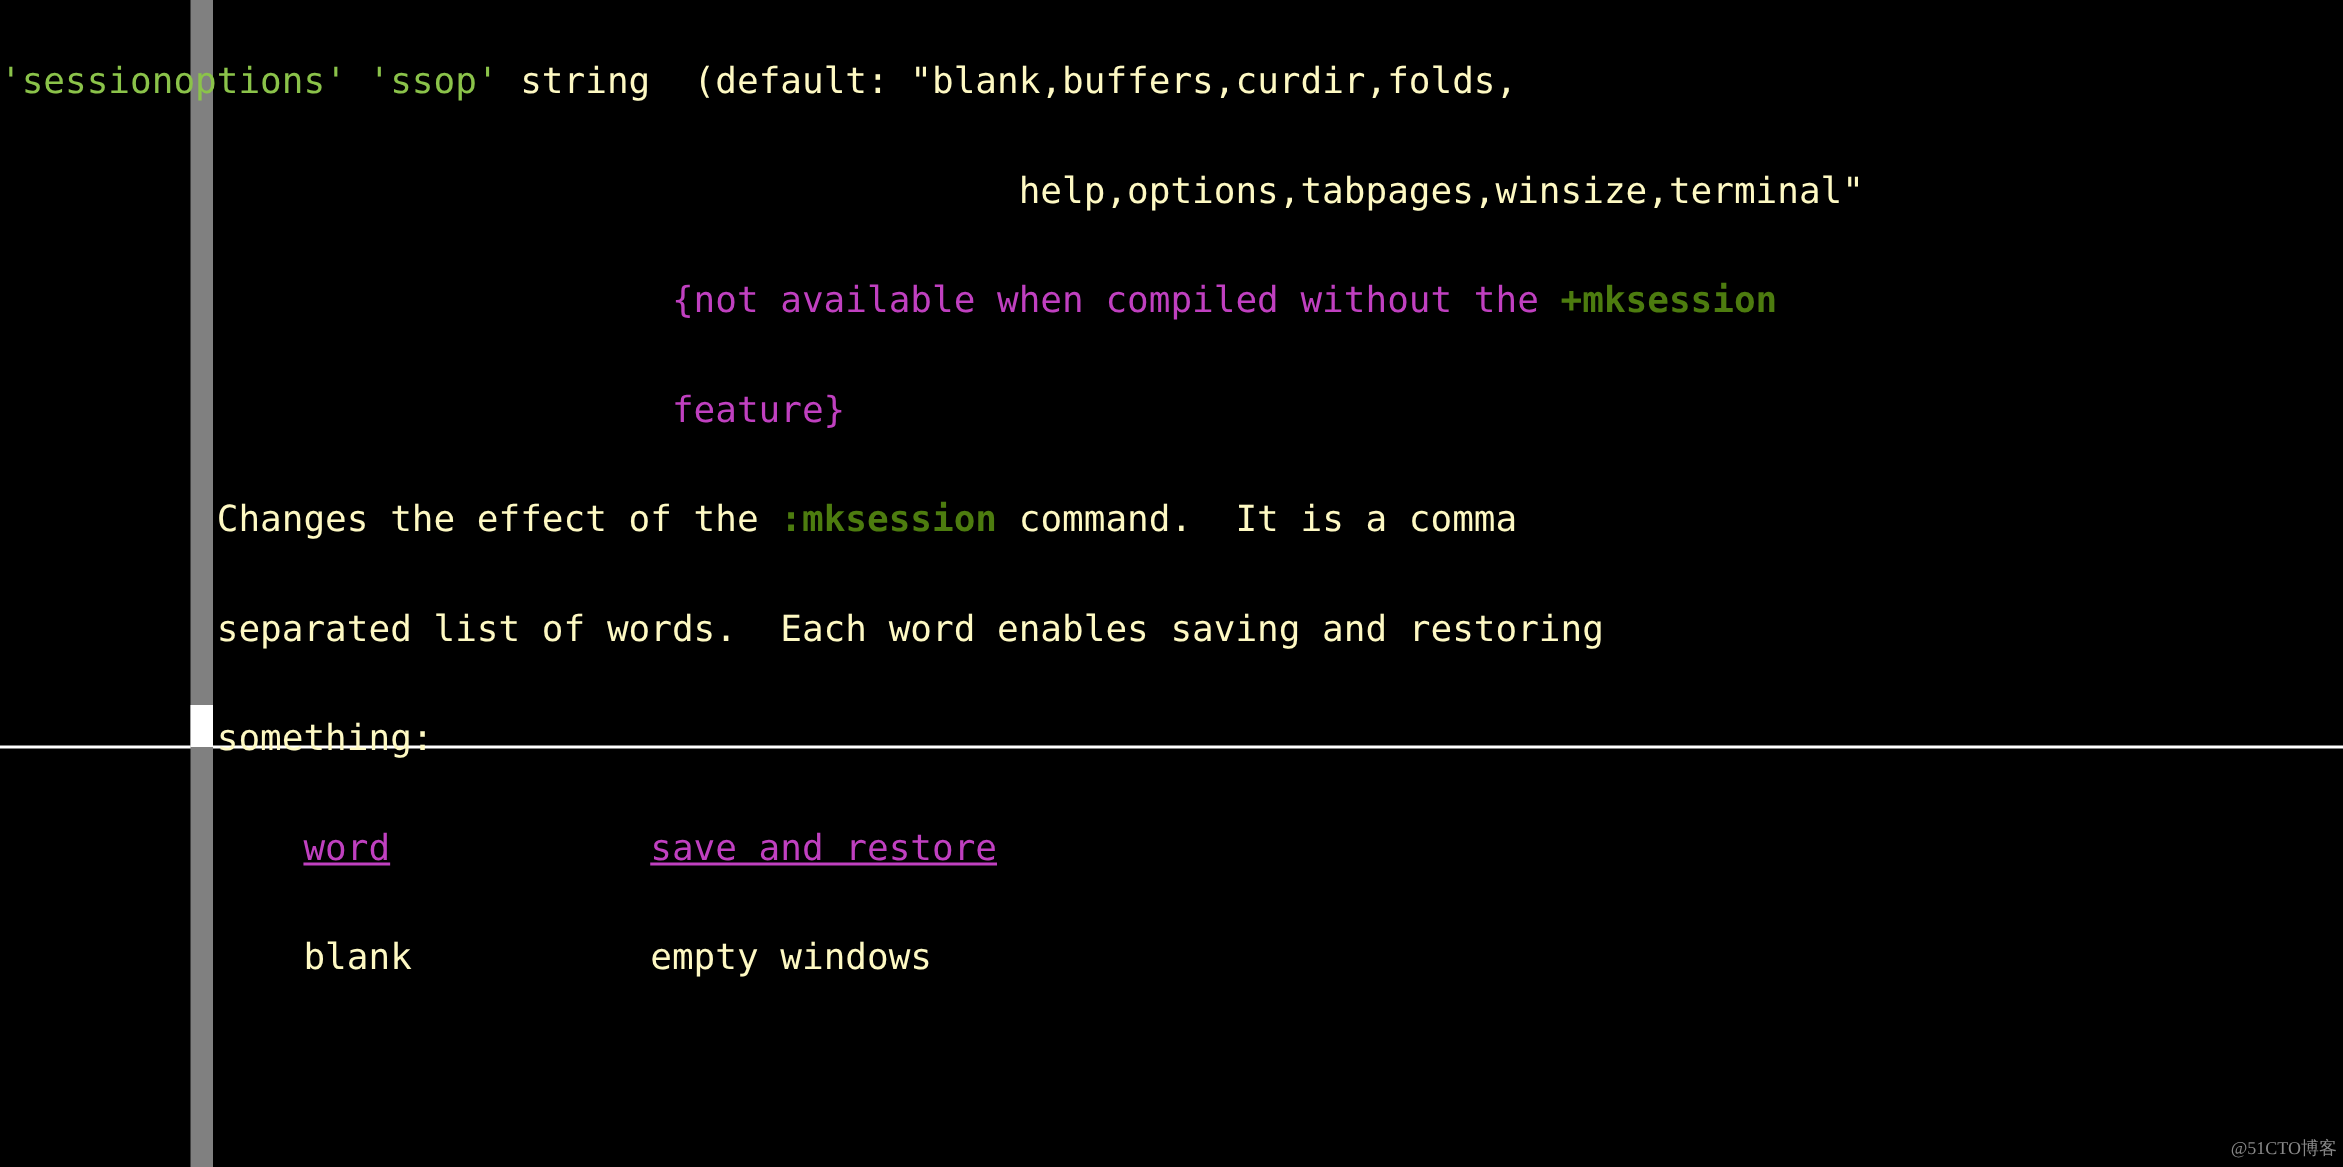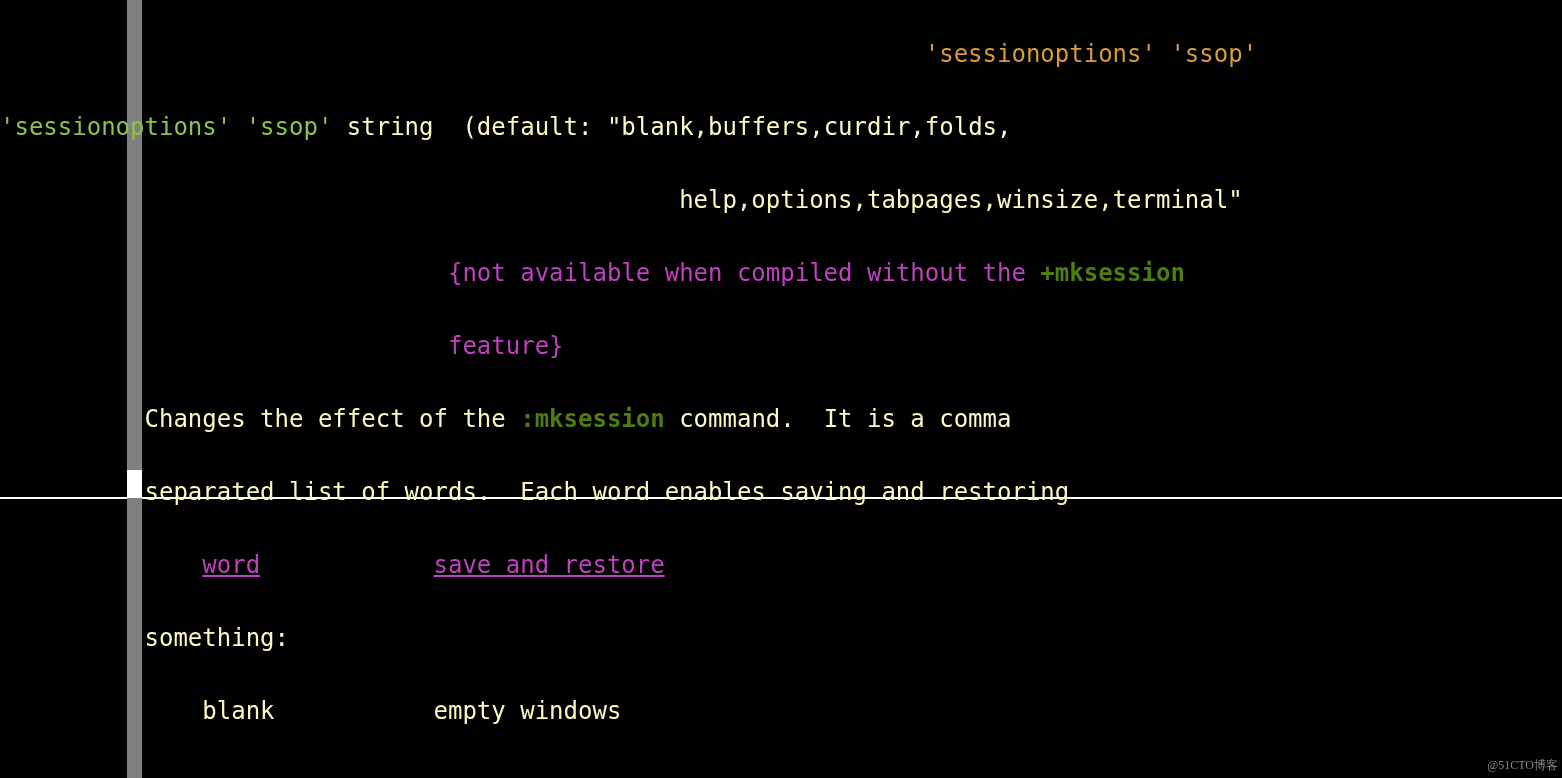--- a/index.html
+++ b/index.html
@@ -72,29 +72,28 @@
   </style>
 </head>
 <body>
 
 <div class="gutter"></div>
 
 <div class="cursor-line" style="top: 497px;"></div>
 <div class="cursor-block" style="left: 127px; top: 470px;"></div>
 
 <div class="content">
-<div class="line">                                                                <span class="orange">'sessionoptions'</span> <span class="orange">'ssop'</span></div>
 <div class="line"><span class="green">'sessionoptions'</span> <span class="green">'ssop'</span> <span class="white">string</span>  <span class="white">(default: "blank,buffers,curdir,folds,</span></div>
 <div class="line">                                               <span class="white">help,options,tabpages,winsize,terminal"</span></div>
 <div class="line">                               <span class="magenta">{not available when compiled without the </span><span class="cyan">+mksession</span></div>
 <div class="line">                               <span class="magenta">feature}</span></div>
 <div class="line">          <span class="white">Changes the effect of the </span><span class="cyan">:mksession</span><span class="white"> command.  It is a comma</span></div>
 <div class="line">          <span class="white">separated list of words.  Each word enables saving and restoring</span></div>
+<div class="line">          <span class="white">something:</span></div>
 <div class="line">              <span class="magenta underline">word</span>            <span class="magenta underline">save and restore</span></div>
-<div class="line">          <span class="white">something:</span></div>
 <div class="line">              <span class="white">blank</span>           <span class="white">empty windows</span></div>
 
 
 
 
 
 
 
 
 

